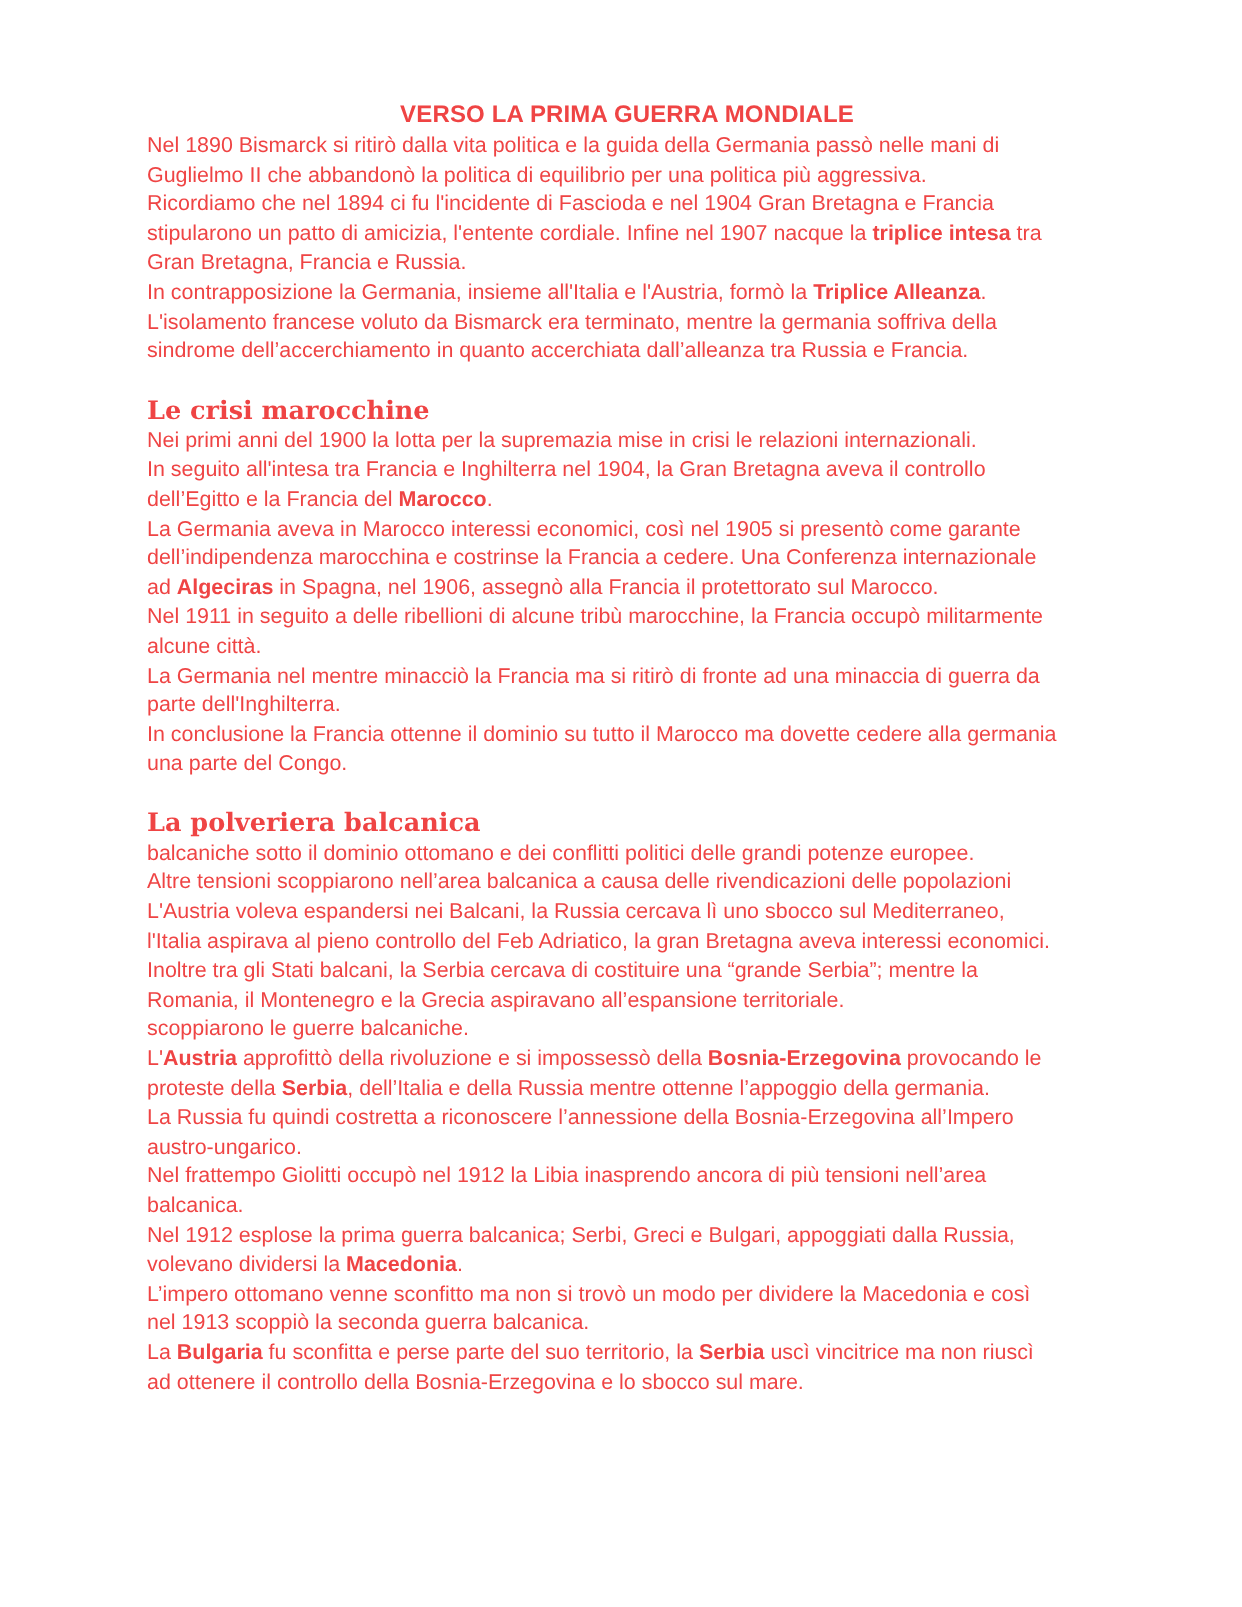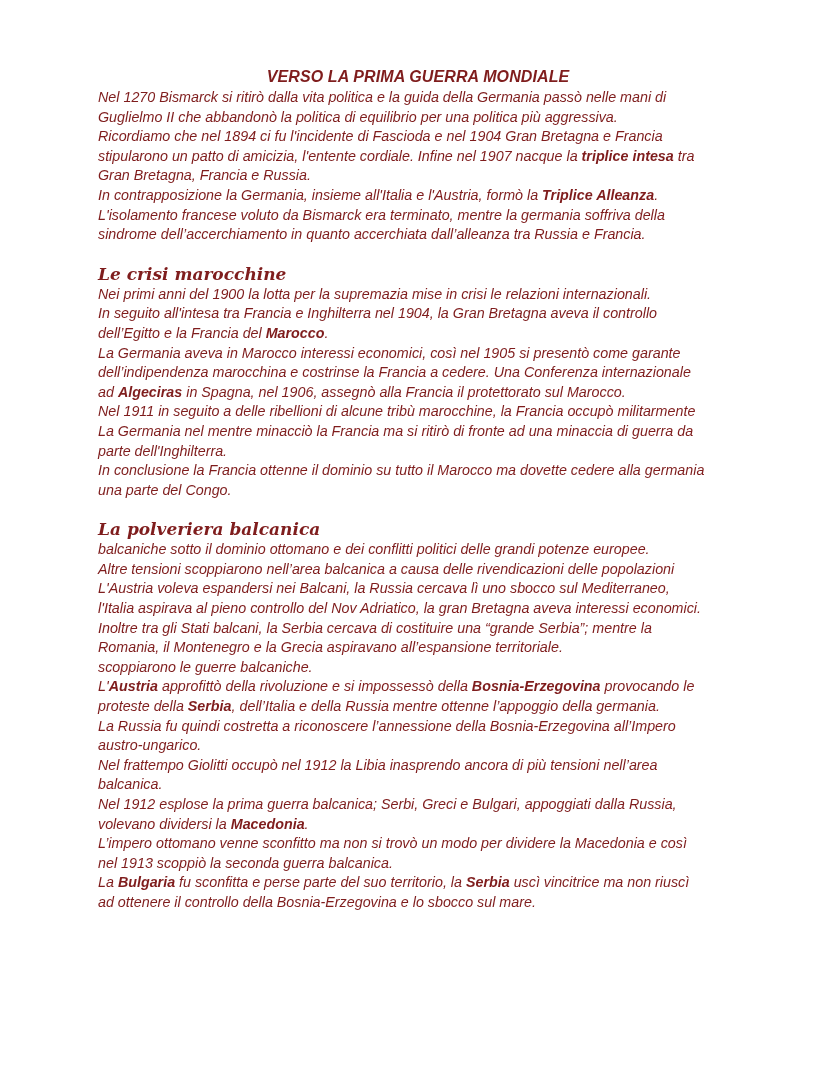--- a/index.html
+++ b/index.html
@@ -1,73 +1,74 @@
 <!DOCTYPE html>
 <html><head>
 <meta charset="utf-8">
 <style>
   html, body { margin: 0; padding: 0; background: #ffffff; }
   body { width: 828px; height: 1071px; position: relative; overflow: hidden; }
   .page {
     position: absolute; left: 98px; top: 66px; width: 640px;
-    font-family: "Liberation Sans", sans-serif; color: #7f1d1d;
-    font-size: 14.3px; line-height: 19.6px; font-style: italic;
+    font-family: "Liberation Sans", sans-serif; color: #ef4444;
+    font-size: 14.3px; line-height: 19.6px;
   }
   .title {
     text-align: center; font-weight: bold; font-size: 16px;
     line-height: 22px; margin: 0 0 0 0; letter-spacing: 0.1px;
   }
   .para { margin: 0; white-space: nowrap; }
   .section-heading {
     font-family: "DejaVu Serif", "Liberation Serif", serif;
     font-weight: bold; font-size: 17px; line-height: 22px;
     margin: 18px 0 0 0;
   }
   b { font-weight: bold; }
 </style>
 </head>
 <body>
 
 <div class="page">
   <div class="title">VERSO LA PRIMA GUERRA MONDIALE</div>
   <div>
-      <div class="para"><span>Nel 1270 Bismarck si ritirò dalla vita politica e la guida della Germania passò nelle mani di</span></div>
+      <div class="para"><span>Nel 1890 Bismarck si ritirò dalla vita politica e la guida della Germania passò nelle mani di</span></div>
       <div class="para"><span>Guglielmo II che abbandonò la politica di equilibrio per una politica più aggressiva.</span></div>
       <div class="para"><span>Ricordiamo che nel 1894 ci fu l'incidente di Fascioda e nel 1904 Gran Bretagna e Francia</span></div>
       <div class="para"><span>stipularono un patto di amicizia, l'entente cordiale. Infine nel 1907 nacque la </span><b>triplice intesa</b><span> tra</span></div>
       <div class="para"><span>Gran Bretagna, Francia e Russia.</span></div>
       <div class="para"><span>In contrapposizione la Germania, insieme all'Italia e l'Austria, formò la </span><b>Triplice Alleanza</b><span>.</span></div>
       <div class="para"><span>L'isolamento francese voluto da Bismarck era terminato, mentre la germania soffriva della</span></div>
       <div class="para"><span>sindrome dell’accerchiamento in quanto accerchiata dall’alleanza tra Russia e Francia.</span></div>
     </div>
 
   <div class="section">
     <div class="section-heading">Le crisi marocchine</div>
     <div>
         <div class="para"><span>Nei primi anni del 1900 la lotta per la supremazia mise in crisi le relazioni internazionali.</span></div>
         <div class="para"><span>In seguito all'intesa tra Francia e Inghilterra nel 1904, la Gran Bretagna aveva il controllo</span></div>
         <div class="para"><span>dell’Egitto e la Francia del </span><b>Marocco</b><span>.</span></div>
         <div class="para"><span>La Germania aveva in Marocco interessi economici, così nel 1905 si presentò come garante</span></div>
         <div class="para"><span>dell’indipendenza marocchina e costrinse la Francia a cedere. Una Conferenza internazionale</span></div>
         <div class="para"><span>ad </span><b>Algeciras</b><span> in Spagna, nel 1906, assegnò alla Francia il protettorato sul Marocco.</span></div>
         <div class="para"><span>Nel 1911 in seguito a delle ribellioni di alcune tribù marocchine, la Francia occupò militarmente</span></div>
+        <div class="para"><span>alcune città.</span></div>
         <div class="para"><span>La Germania nel mentre minacciò la Francia ma si ritirò di fronte ad una minaccia di guerra da</span></div>
         <div class="para"><span>parte dell'Inghilterra.</span></div>
         <div class="para"><span>In conclusione la Francia ottenne il dominio su tutto il Marocco ma dovette cedere alla germania</span></div>
         <div class="para"><span>una parte del Congo.</span></div>
       </div>
   </div>
 
   <div class="section">
     <div class="section-heading">La polveriera balcanica</div>
     <div>
         <div class="para"><span>balcaniche sotto il dominio ottomano e dei conflitti politici delle grandi potenze europee.</span></div>
         <div class="para"><span>Altre tensioni scoppiarono nell’area balcanica a causa delle rivendicazioni delle popolazioni</span></div>
         <div class="para"><span>L'Austria voleva espandersi nei Balcani, la Russia cercava lì uno sbocco sul Mediterraneo,</span></div>
-        <div class="para"><span>l'Italia aspirava al pieno controllo del Nov Adriatico, la gran Bretagna aveva interessi economici.</span></div>
+        <div class="para"><span>l'Italia aspirava al pieno controllo del Feb Adriatico, la gran Bretagna aveva interessi economici.</span></div>
         <div class="para"><span>Inoltre tra gli Stati balcani, la Serbia cercava di costituire una “grande Serbia”; mentre la</span></div>
         <div class="para"><span>Romania, il Montenegro e la Grecia aspiravano all’espansione territoriale.</span></div>
         <div class="para"><span>scoppiarono le guerre balcaniche.</span></div>
       </div>
   </div>
 
   <div class="section">
     <div>
         <div class="para"><span>L'</span><b>Austria</b><span> approfittò della rivoluzione e si impossessò della </span><b>Bosnia-Erzegovina</b><span> provocando le</span></div>
         <div class="para"><span>proteste della </span><b>Serbia</b><span>, dell’Italia e della Russia mentre ottenne l’appoggio della germania.</span></div>

